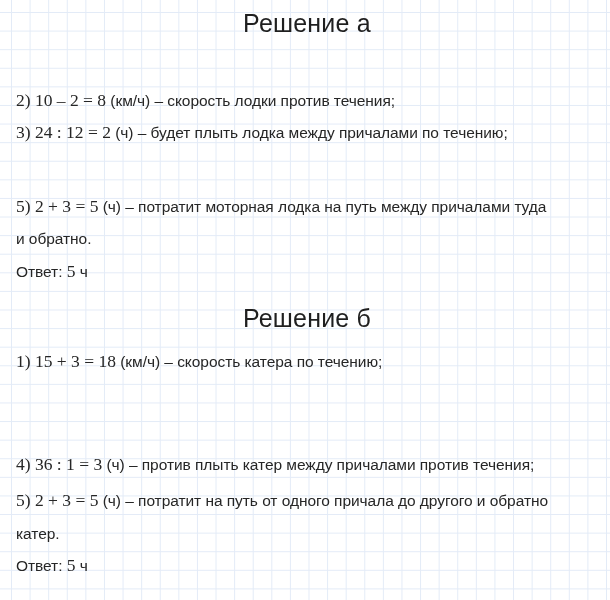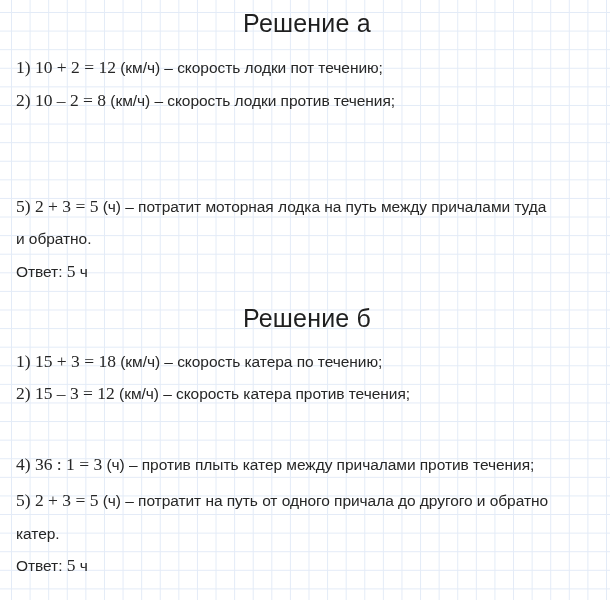--- a/index.html
+++ b/index.html
@@ -56,43 +56,40 @@
       letter-spacing: -0.05px;
     }
   </style>
 </head>
 <body>
 
 <div class="page">
 
   <h2 class="section-title" style="top:8px;">Решение а</h2>
 
-  <div class="line" style="top:57px;">
-    <span class="math">1) 10 + 2 = 12</span><span class="text"> (км/ч) – скорость лодки пот течению;</span>
-  </div>
   <div class="line" style="top:90px;">
     <span class="math">2) 10 – 2 = 8</span><span class="text"> (км/ч) – скорость лодки против течения;</span>
+  </div>
+  <div class="line" style="top:122px;">
+    <span class="math">3) 24 : 12 = 2</span><span class="text"> (ч) – будет плыть лодка между причалами по течению;</span>
   </div>
   <div class="line" style="top:196px;">
     <span class="math">5) 2 + 3 = 5</span><span class="text"> (ч) – потратит моторная лодка на путь между причалами туда</span>
   </div>
   <div class="line" style="top:229px;">
     <span class="text">и обратно.</span>
   </div>
   <div class="line" style="top:261px;">
     <span class="text">Ответ: </span><span class="math">5</span><span class="text"> ч</span>
   </div>
 
   <h2 class="section-title" style="top:303px;">Решение б</h2>
 
   <div class="line" style="top:351px;">
     <span class="math">1) 15 + 3 = 18</span><span class="text"> (км/ч) – скорость катера по течению;</span>
-  </div>
-  <div class="line" style="top:383px;">
-    <span class="math">2) 15 – 3 = 12</span><span class="text"> (км/ч) – скорость катера против течения;</span>
   </div>
   <div class="line" style="top:454px;">
     <span class="math">4) 36 : 1 = 3</span><span class="text"> (ч) – против плыть катер между причалами против течения;</span>
   </div>
   <div class="line" style="top:490px;">
     <span class="math">5) 2 + 3 = 5</span><span class="text"> (ч) – потратит на путь от одного причала до другого и обратно</span>
   </div>
   <div class="line" style="top:524px;">
     <span class="text">катер.</span>
   </div>

